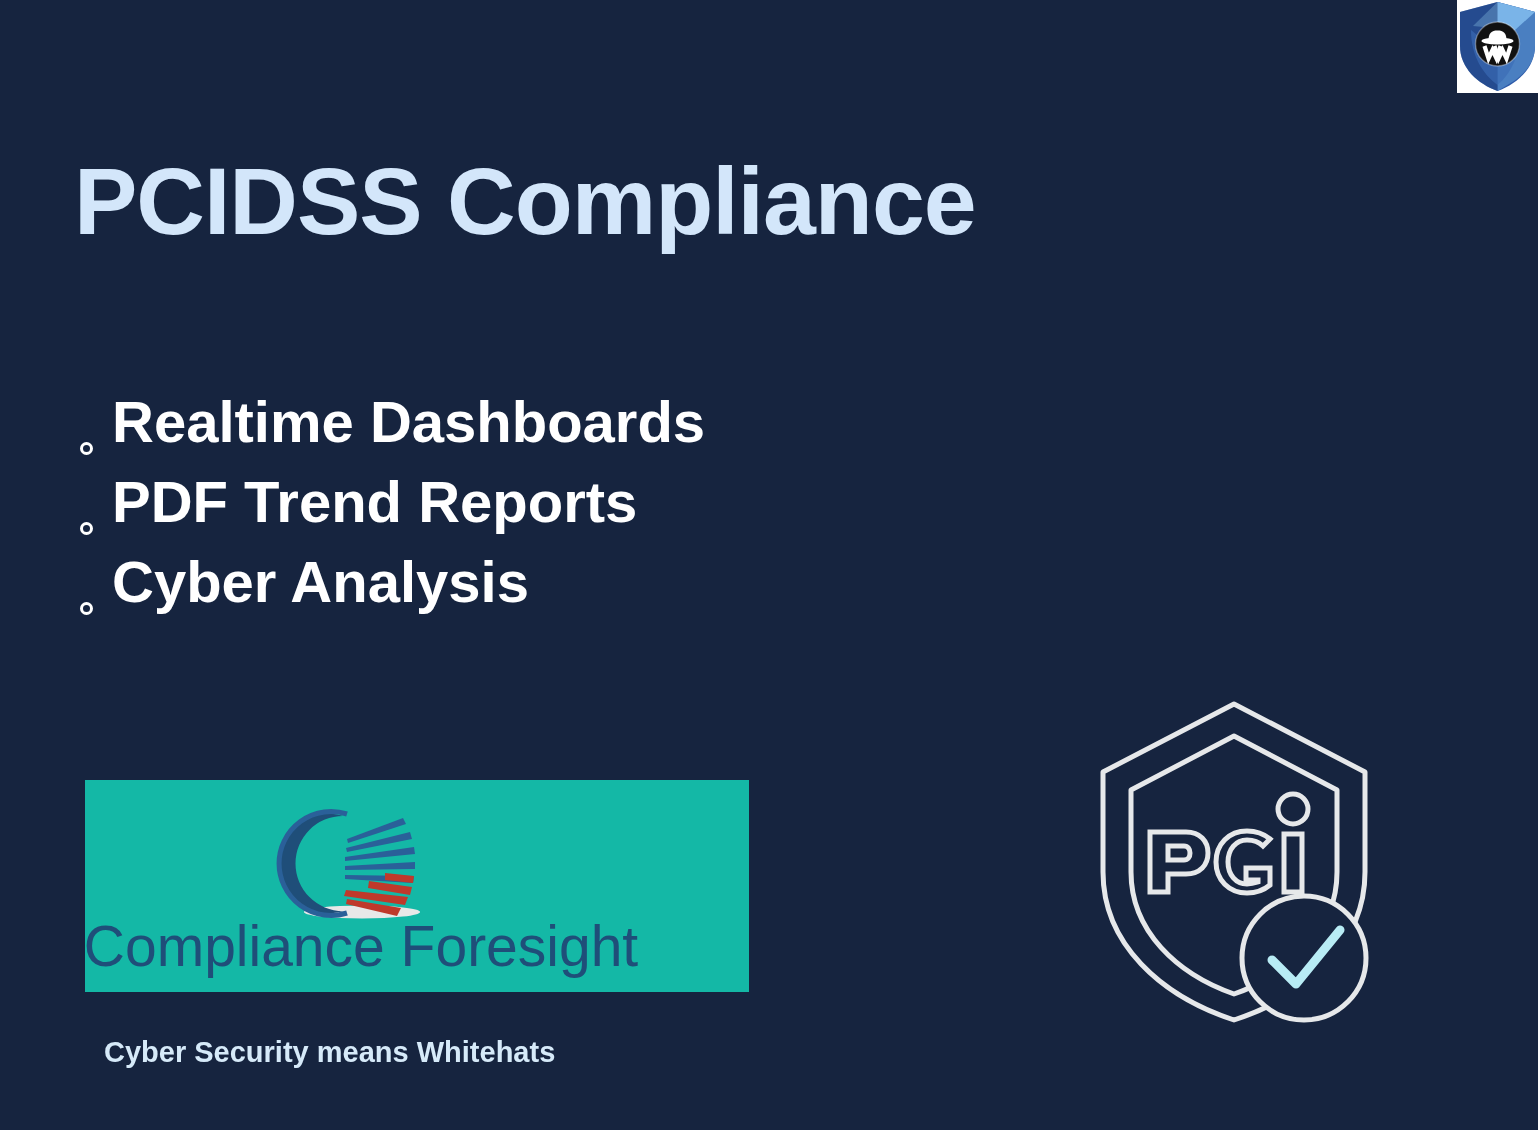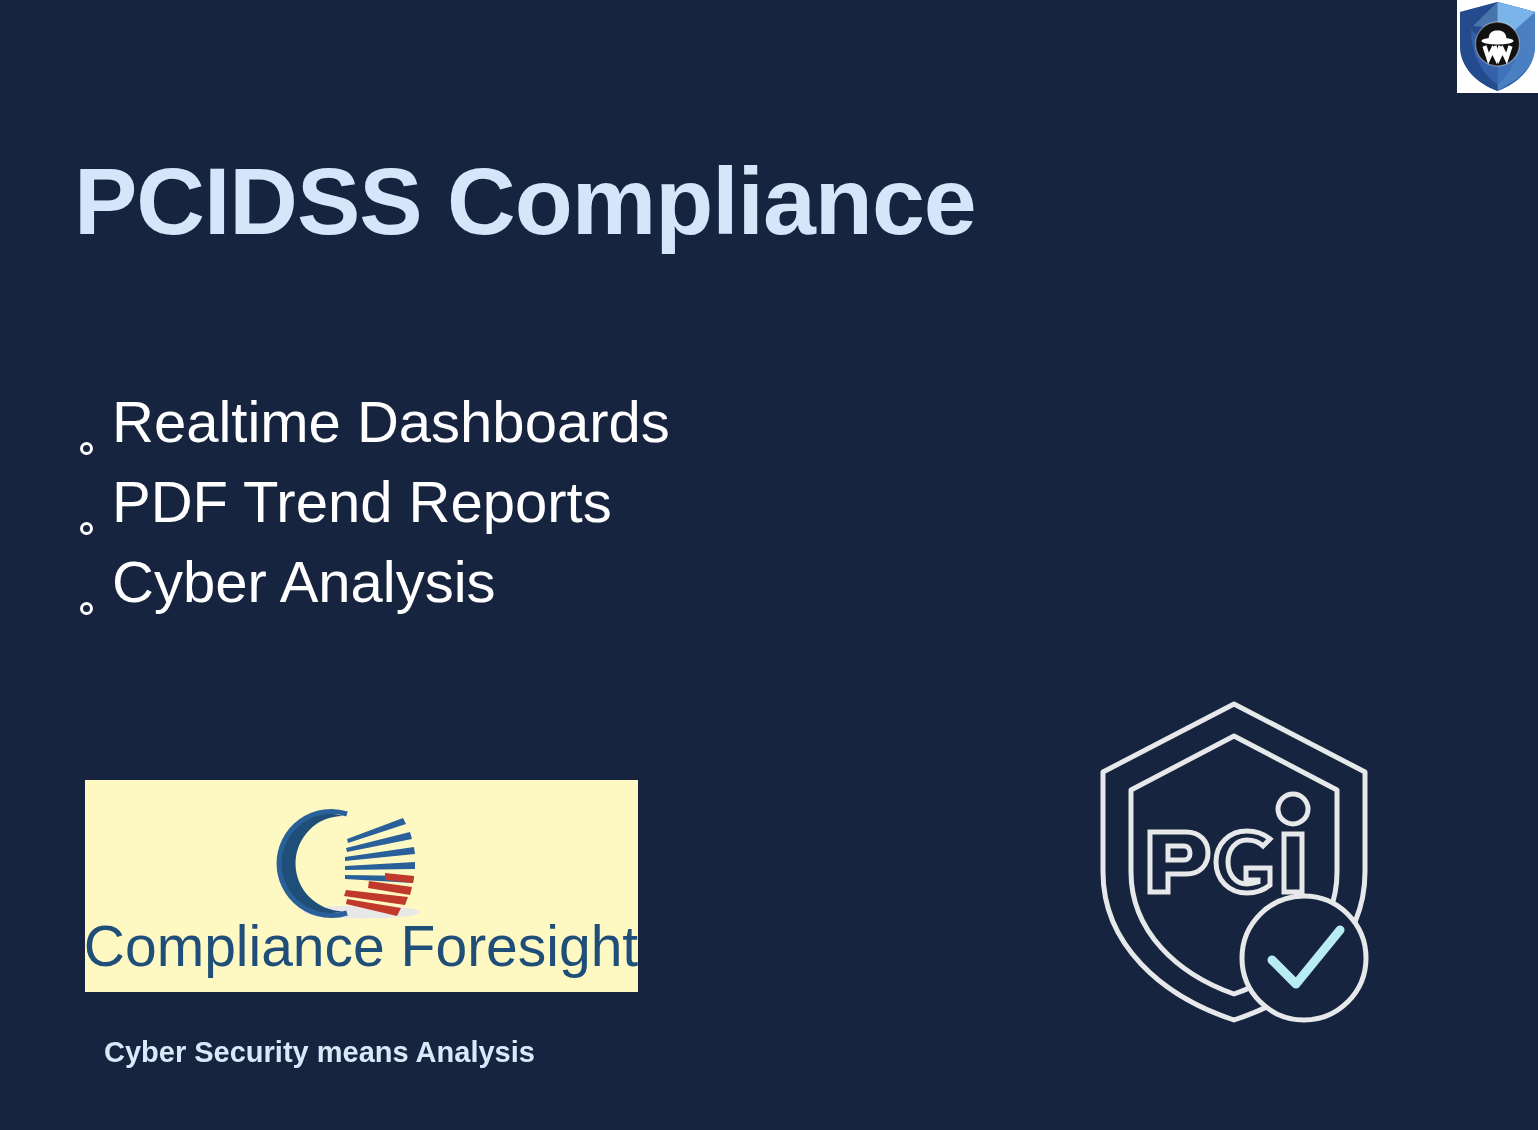--- a/index.html
+++ b/index.html
@@ -52,21 +52,21 @@
     margin: 0;
     padding: 0;
     list-style: none;
   }
   #bullet-list li {
     display: flex;
     align-items: baseline;
     color: #ffffff;
     font-size: 58px;
     line-height: 1.38;
-    font-weight: normal;
+    font-weight: bold;
     white-space: nowrap;
   }
   .bullet-mark {
     display: inline-block;
     width: 38px;
     flex: 0 0 38px;
     font-size: 34px;
     color: #ffffff;
     line-height: 1;
     position: relative;
@@ -83,23 +83,23 @@
     position: absolute;
     top: 6px;
     left: 6px;
   }
 
   
   #cf-logo-card {
     position: absolute;
     left: 85px;
     top: 780px;
-    width: 553px;
+    width: 664px;
     height: 212px;
-    background: #fef9c3;
+    background: #14b8a6;
   }
   #cf-logo-card svg { display: block; }
 
   
   #tagline {
     position: absolute;
     left: 104px;
     top: 1036px;
     font-size: 29px;
     font-weight: bold;
@@ -186,21 +186,21 @@
       </g>
 
       <g fill="#2a6099">
         <path d="M260 104 L300 100 L300 93 L260 99 Z" opacity="0"></path>
       </g>
 
       <text x="276" y="186" font-family="'Liberation Sans', sans-serif" font-size="57" fill="#1f4e79" text-anchor="middle">Compliance Foresight</text>
     </svg>
   </div>
 
-  <div id="tagline">Cyber Security means Analysis</div>
+  <div id="tagline">Cyber Security means Whitehats</div>
 
   <div id="pci-shield">
     <svg width="320" height="336" viewBox="0 0 320 336" xmlns="http://www.w3.org/2000/svg">
       <g fill="none" stroke="#e6e8ea" stroke-width="5" stroke-linejoin="round" stroke-linecap="round">
 
         <path d="M160 10 L291 78 L291 178 C291 250 233 302 160 326 C87 302 29 250 29 178 L29 78 Z"></path>
 
         <path d="M160 42 L263 96 L263 178 C263 237 217 280 160 300 C103 280 57 237 57 178 L57 96 Z"></path>
       </g>
 

